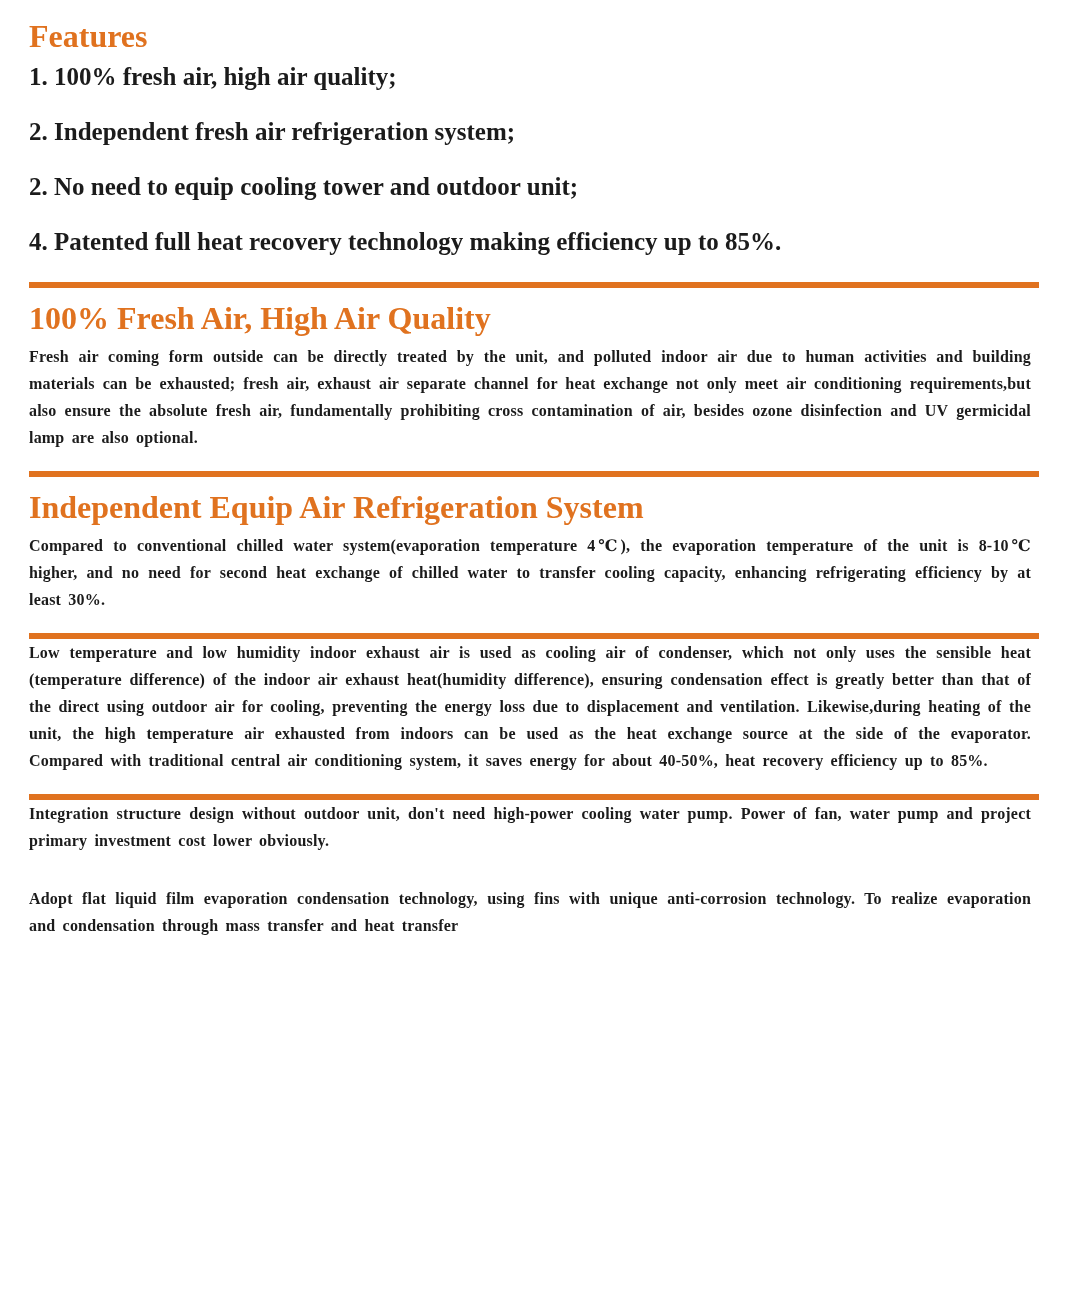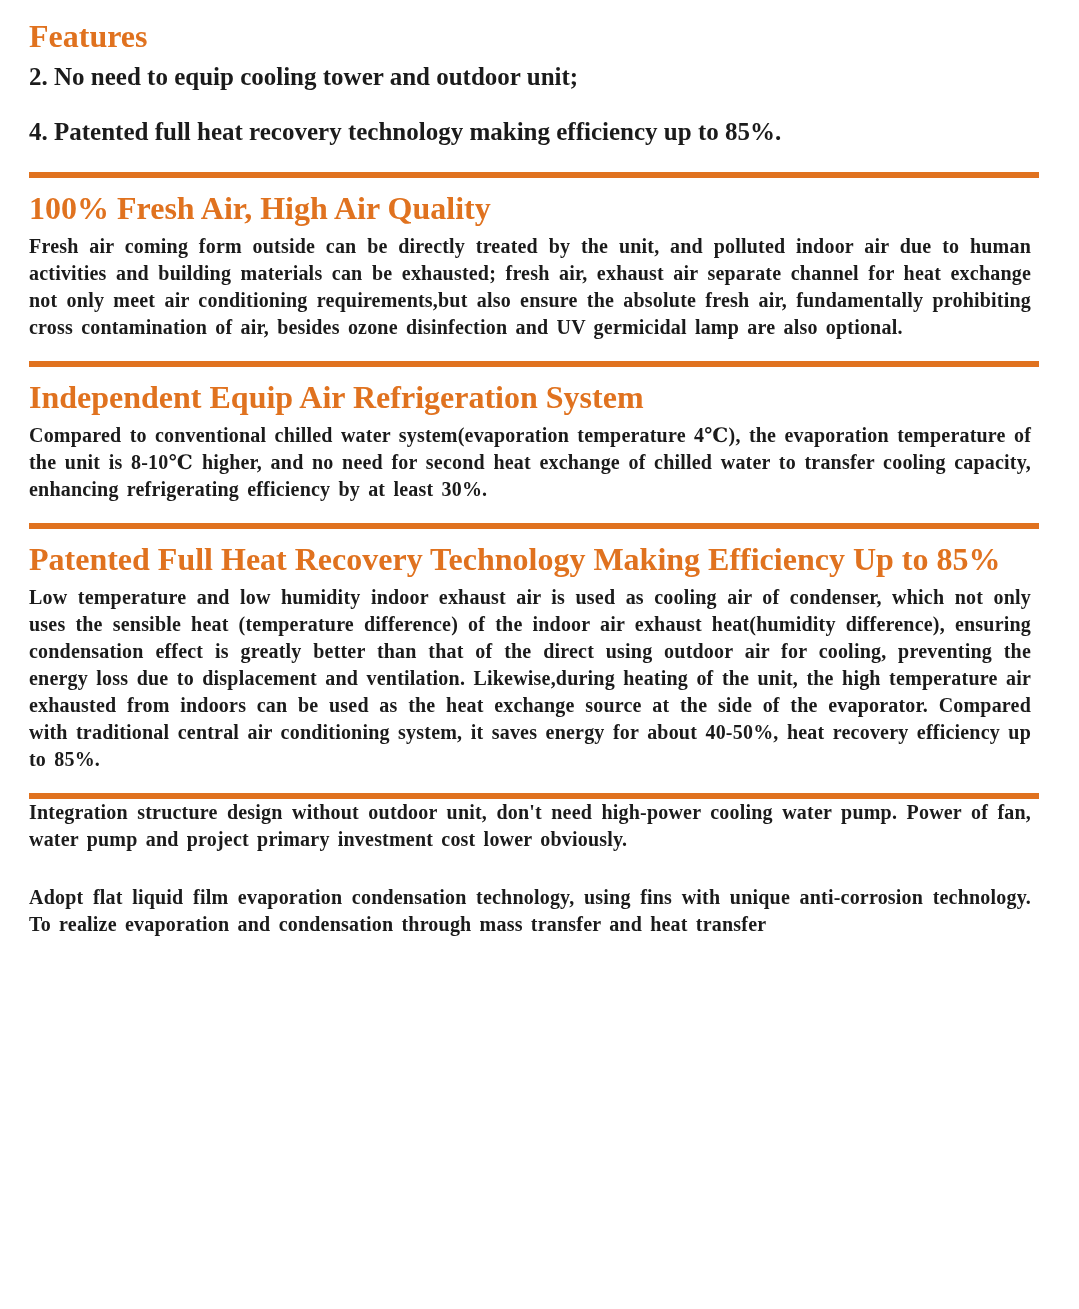--- a/index.html
+++ b/index.html
@@ -36,58 +36,59 @@
     height:6px;
     background:var(--accent);
   }
   .section-title{
     font-size:32px;
     line-height:38px;
     color:var(--accent);
     margin:11px 0 6px 0;
   }
   .body-para{
-    font-size:20px;
+    font-size:16px;
     line-height:27px;
     text-align:justify;
     word-spacing:3px;
     letter-spacing:0.2px;
     margin:0 8px 20px 0;
   }
   .body-para + .body-para{
     margin-top:31px;
   }
 </style>
 </head>
 <body>
 
 <div class="page">
 
   <h1 class="features-title">Features</h1>
 
   <div>
+    <p class="feature-item">1. 100% fresh air, high air quality;</p>
+    <p class="feature-item">2. Independent fresh air refrigeration system;</p>
     <p class="feature-item">2. No need to equip cooling tower and outdoor unit;</p>
     <p class="feature-item">4. Patented full heat recovery technology making efficiency up to 85%.</p>
   </div>
 
   <section>
     <div class="divider"></div>
     <h2 class="section-title">100% Fresh Air, High Air Quality</h2>
     <p class="body-para">Fresh air coming form outside can be directly treated by the unit, and polluted indoor air due to human activities and building materials can be exhausted; fresh air, exhaust air separate channel for heat exchange not only meet air conditioning requirements,but also ensure the absolute fresh air, fundamentally prohibiting cross contamination of air, besides ozone disinfection and UV germicidal lamp are also optional.</p>
   </section>
 
   <section>
     <div class="divider"></div>
     <h2 class="section-title">Independent Equip Air Refrigeration System</h2>
     <p class="body-para">Compared to conventional chilled water system(evaporation temperature 4℃), the evaporation temperature of the unit is 8-10℃ higher, and no need for second heat exchange of chilled water to transfer cooling capacity, enhancing refrigerating efficiency by at least 30%.</p>
   </section>
 
   <section>
     <div class="divider"></div>
-    <h2 class="section-title">Patented Full Heat Recovery Technology Making Efficiency Up to 85%</h2>
     <p class="body-para">Low temperature and low humidity indoor exhaust air is used as cooling air of condenser, which not only uses the sensible heat (temperature difference) of the indoor air exhaust heat(humidity difference), ensuring condensation effect is greatly better than that of the direct using outdoor air for cooling, preventing the energy loss due to displacement and ventilation. Likewise,during heating of the unit, the high temperature air exhausted from indoors can be used as the heat exchange source at the side of the evaporator. Compared with traditional central air conditioning system, it saves energy for about 40-50%, heat recovery efficiency up to 85%.</p>
   </section>
 
   <section>
     <div class="divider"></div>
     <p class="body-para">Integration structure design without outdoor unit, don't need high-power cooling water pump. Power of fan, water pump and project primary investment cost lower obviously.</p>
     <p class="body-para">Adopt flat liquid film evaporation condensation technology, using fins with unique anti-corrosion technology. To realize evaporation and condensation through mass transfer and heat transfer</p>
   </section>
 
 </div>

